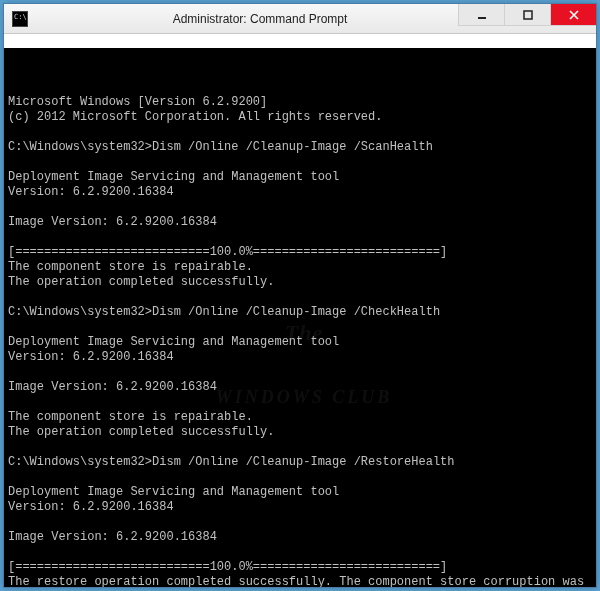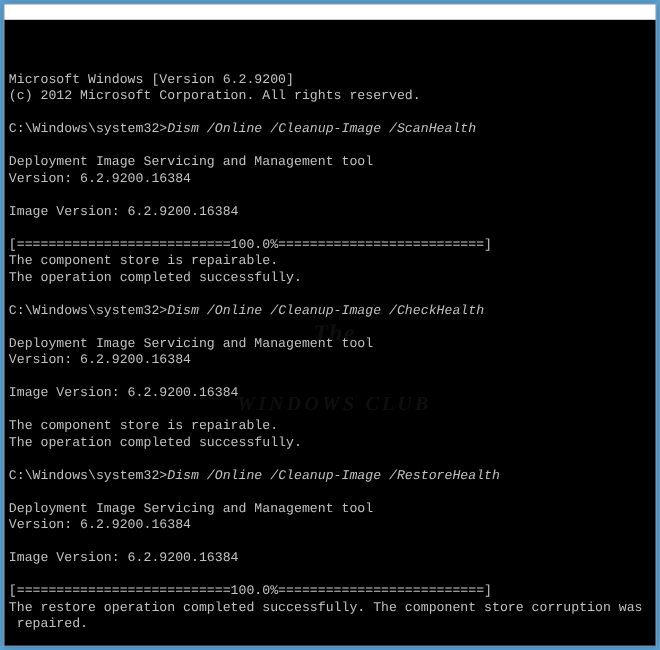--- a/index.html
+++ b/index.html
@@ -77,38 +77,59 @@
       color: #c0c0c0;
       padding: 2px 0 2px 4px;
       white-space: pre;
       position: relative;
       margin-top: 14px;
     }
     .term::-webkit-scrollbar { width: 17px; }
     .term::-webkit-scrollbar-track { background: #2a2a2a; }
     .term::-webkit-scrollbar-thumb { background: #555; border: 1px solid #333; }
     .line { display: block; white-space: pre; }
-    .input-part { color: #c0c0c0; font-style: italic; }
+    .input-part { color: #c0c0c0; }
     .watermark {
       position: absolute;
       top: 230px; left: 300px;
       transform: translateX(-50%);
       color: rgba(200,200,200,.07);
       font: italic 600 22px/1 "Times New Roman", serif;
       text-align: center;
       pointer-events: none;
       letter-spacing: 1px;
     }
     .watermark .wl2 { font-size: 18px; letter-spacing: 3px; }
     @keyframes blink { 50% { opacity: 0; } }
   </style>
 </head>
 <body>
 
 <div class="window">
+  <div class="titlebar">
+    <div class="sysicon"></div>
+    <div class="title">Administrator: Command Prompt</div>
+    <div class="winbtns">
+      <div class="winbtn">
+        <svg width="10" height="10" viewBox="0 0 10 10">
+          <rect x="1" y="7" width="8" height="2" fill="#222"></rect>
+        </svg>
+      </div>
+      <div class="winbtn">
+        <svg width="10" height="10" viewBox="0 0 10 10">
+          <rect x="1" y="1" width="8" height="8" fill="none" stroke="#222" stroke-width="1.5"></rect>
+        </svg>
+      </div>
+      <div class="winbtn close">
+        <svg width="10" height="10" viewBox="0 0 10 10">
+          <path d="M1 1 L9 9 M9 1 L1 9" stroke="#fff" stroke-width="1.6"></path>
+        </svg>
+      </div>
+    </div>
+  </div>
 
   <div class="term" id="term">
     
   <span class="line">Microsoft Windows [Version 6.2.9200]</span><span class="line">(c) 2012 Microsoft Corporation. All rights reserved.</span><span class="line">&nbsp;</span><span class="line"><span>C:\Windows\system32&gt;</span><span class="input-part">Dism /Online /Cleanup-Image /ScanHealth</span></span><span class="line">&nbsp;</span><span class="line">Deployment Image Servicing and Management tool</span><span class="line">Version: 6.2.9200.16384</span><span class="line">&nbsp;</span><span class="line">Image Version: 6.2.9200.16384</span><span class="line">&nbsp;</span><span class="line">[===========================100.0%==========================]</span><span class="line">The component store is repairable.</span><span class="line">The operation completed successfully.</span><span class="line">&nbsp;</span><span class="line"><span>C:\Windows\system32&gt;</span><span class="input-part">Dism /Online /Cleanup-Image /CheckHealth</span></span><span class="line">&nbsp;</span><span class="line">Deployment Image Servicing and Management tool</span><span class="line">Version: 6.2.9200.16384</span><span class="line">&nbsp;</span><span class="line">Image Version: 6.2.9200.16384</span><span class="line">&nbsp;</span><span class="line">The component store is repairable.</span><span class="line">The operation completed successfully.</span><span class="line">&nbsp;</span><span class="line"><span>C:\Windows\system32&gt;</span><span class="input-part">Dism /Online /Cleanup-Image /RestoreHealth</span></span><span class="line">&nbsp;</span><span class="line">Deployment Image Servicing and Management tool</span><span class="line">Version: 6.2.9200.16384</span><span class="line">&nbsp;</span><span class="line">Image Version: 6.2.9200.16384</span><span class="line">&nbsp;</span><span class="line">[===========================100.0%==========================]</span><span class="line">The restore operation completed successfully. The component store corruption was</span><span class="line"> repaired.</span><div class="watermark">
       <div>The</div>
       <div class="wl2">WINDOWS CLUB</div>
     </div></div>
 </div>
 
 </body></html>

